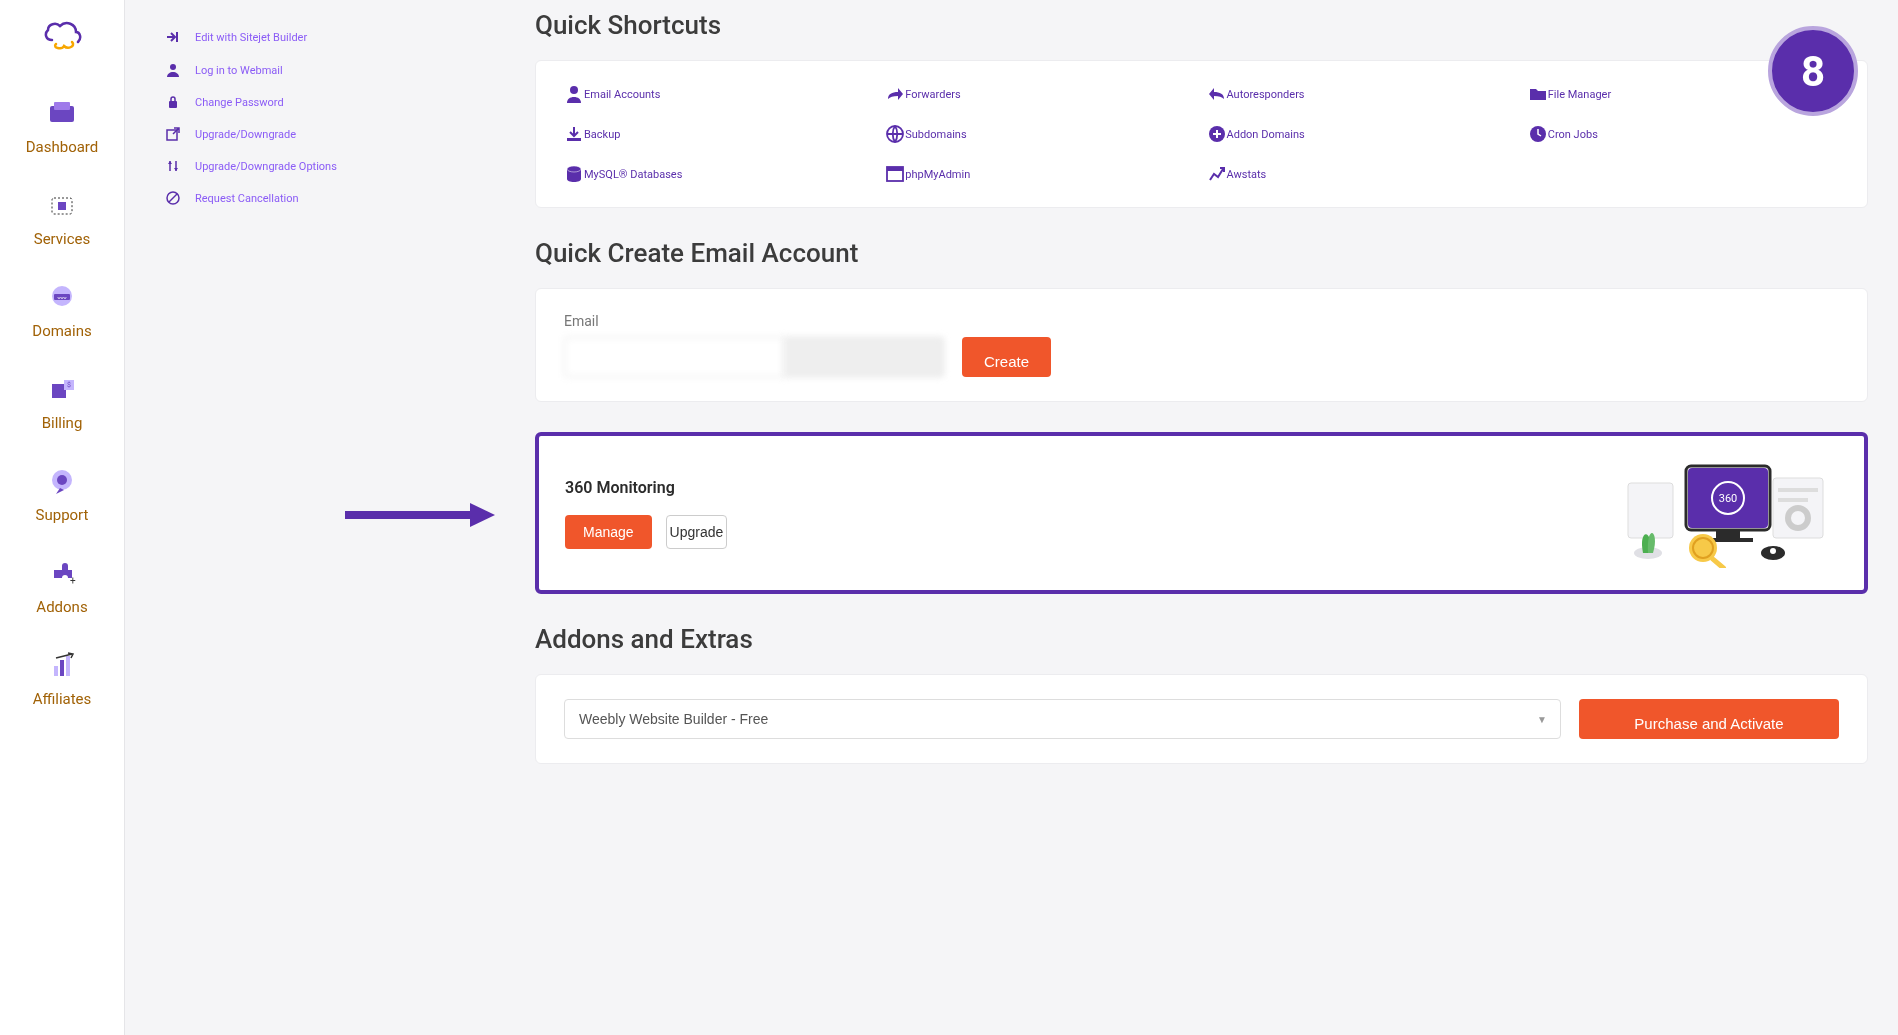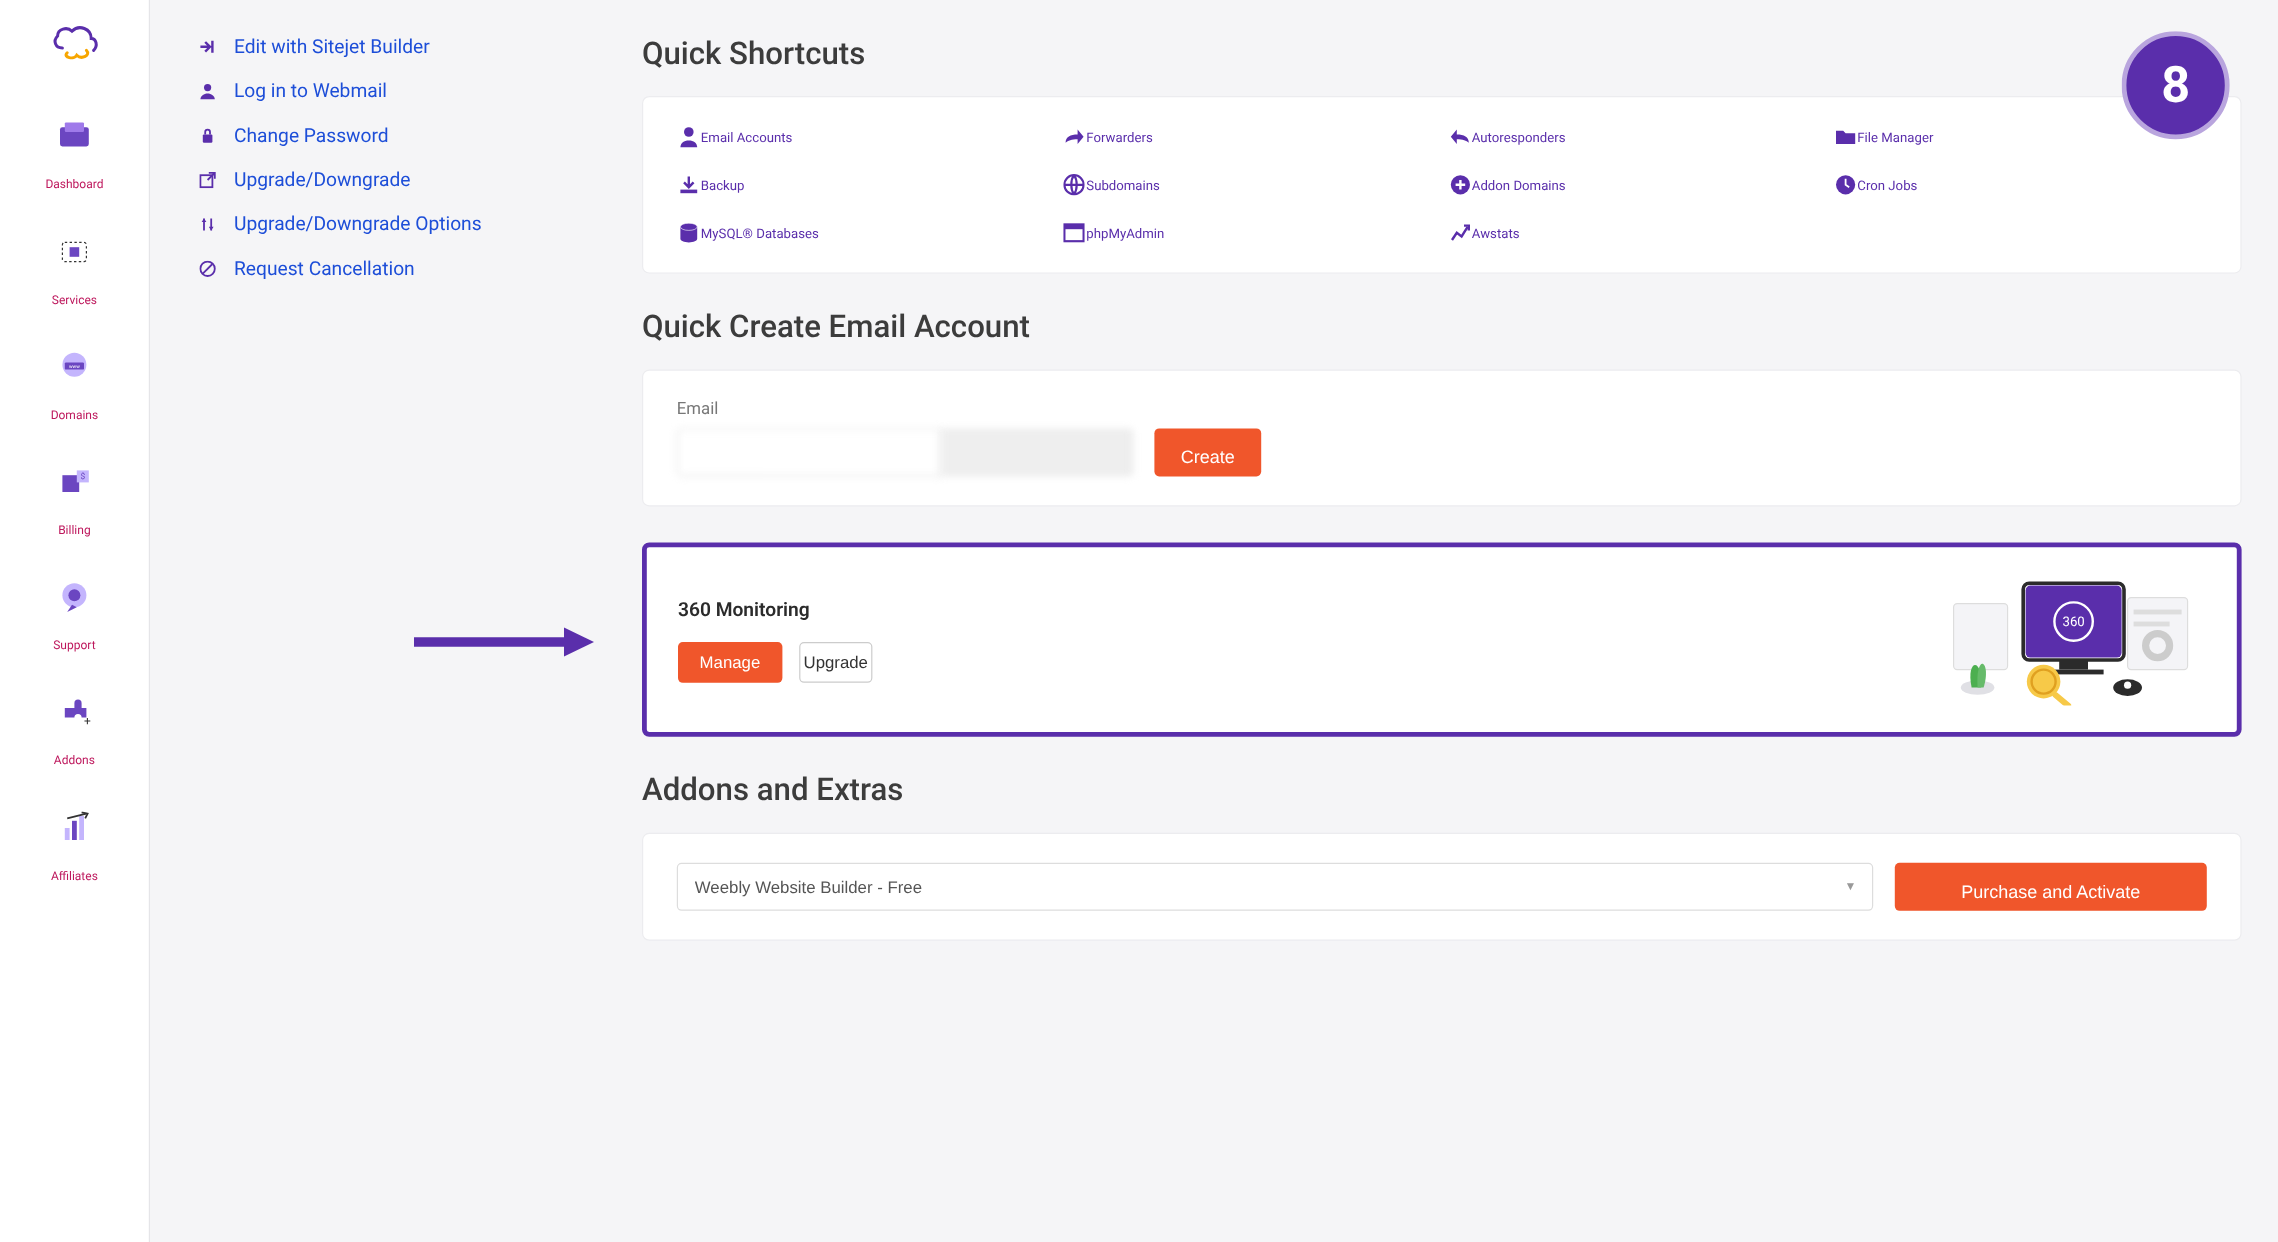--- a/index.html
+++ b/index.html
@@ -6,29 +6,29 @@
 body { font-family: -apple-system, BlinkMacSystemFont, "Segoe UI", Roboto, sans-serif; background: #f5f5f7; color: #333; overflow-x: hidden; }
 
 .page { display: flex; min-height: 100vh; width: 1898px; }
 
 
 .sidebar { width: 125px; background: #fff; border-right: 1px solid #e5e5e8; padding-top: 20px; display: flex; flex-direction: column; align-items: center; }
 .logo-wrap { margin-bottom: 30px; }
 .logo-icon { width: 40px; height: 32px; display:block; }
 .nav-item { display: flex; flex-direction: column; align-items: center; gap: 10px; padding: 18px 0; cursor: pointer; width: 100%; }
 .nav-item .nicon { width: 32px; height: 28px; display:flex; align-items:center; justify-content:center; }
-.nav-item .nlabel { font-size: 10px; color: #be185d; margin-top: 11px; }
+.nav-item .nlabel { font-size: 15px; color: #a16207; }
 
 
 .actions-col { width: 380px; background: #f5f5f7; padding: 20px 40px 20px 40px; }
-.action-link { display:flex; align-items:center; gap: 14px; padding: 9px 0; color: #1d4ed8; font-size: 16px; cursor:pointer; }
+.action-link { display:flex; align-items:center; gap: 14px; padding: 9px 0; color: #8b5cf6; font-size: 11px; cursor:pointer; }
 .action-link .aicon { width: 16px; display:inline-flex; justify-content:center; }
 
 
-.main { flex: 1; padding: 0 30px 40px 30px; position: relative; margin-top: 20px; }
+.main { flex: 1; padding: 0 30px 40px 30px; position: relative; }
 
 h2.section-title { font-size: 26px; font-weight: 500; color: #3c3c3c; margin: 10px 0 20px 0; }
 
 .card { background:#fff; border:1px solid #ececef; border-radius: 6px; padding: 24px 28px; margin-bottom: 30px; }
 
 
 .shortcuts { display:grid; grid-template-columns: repeat(4, 1fr); row-gap: 22px; column-gap: 10px; }
 .shortcut { display:flex; align-items:center; gap:0; color:#5a2eab; font-size:11px; cursor:pointer; }
 .shortcut .sicon { width:20px; display:inline-flex; justify-content:center; }
 

